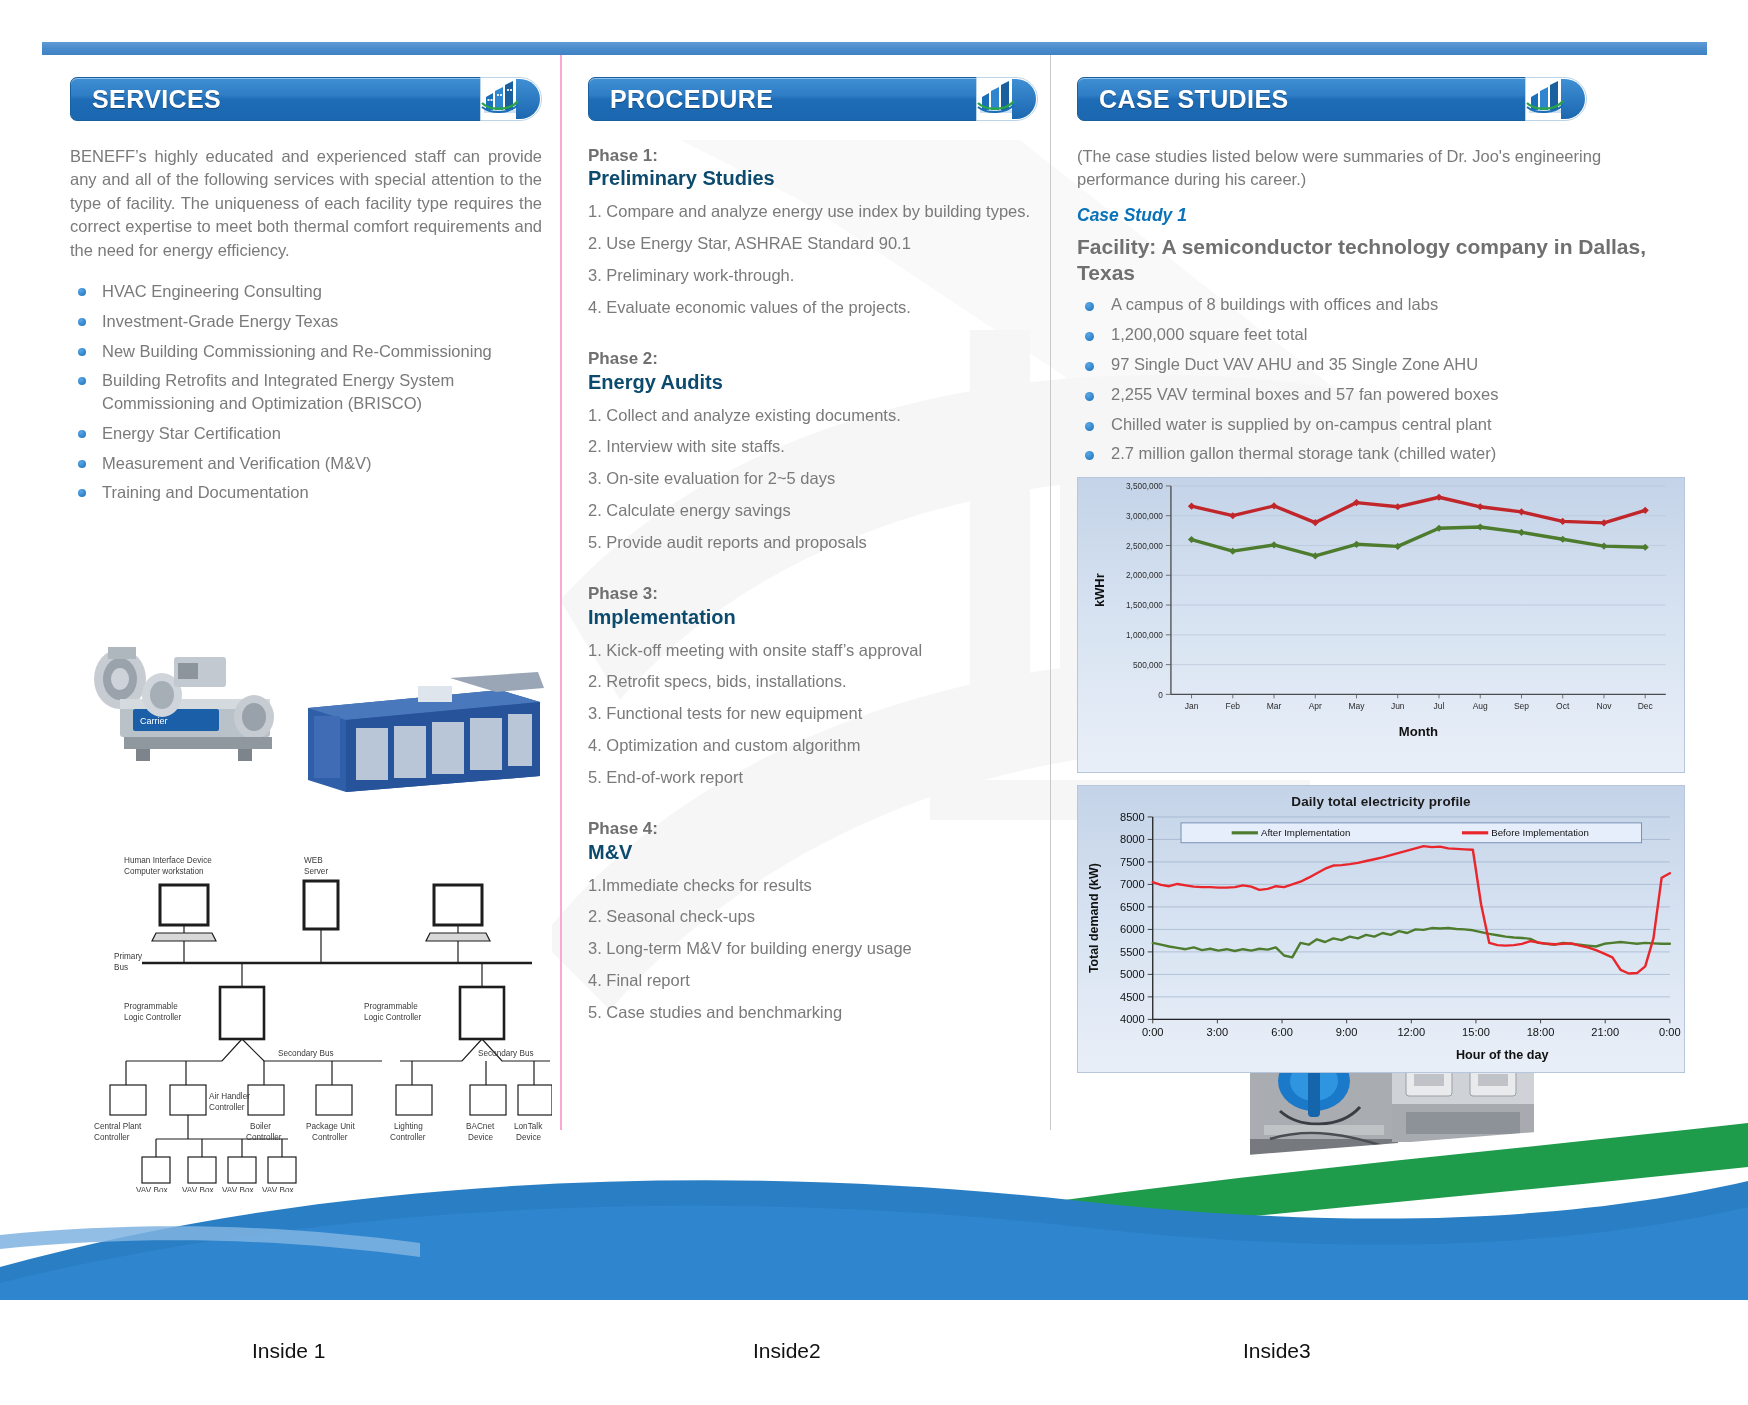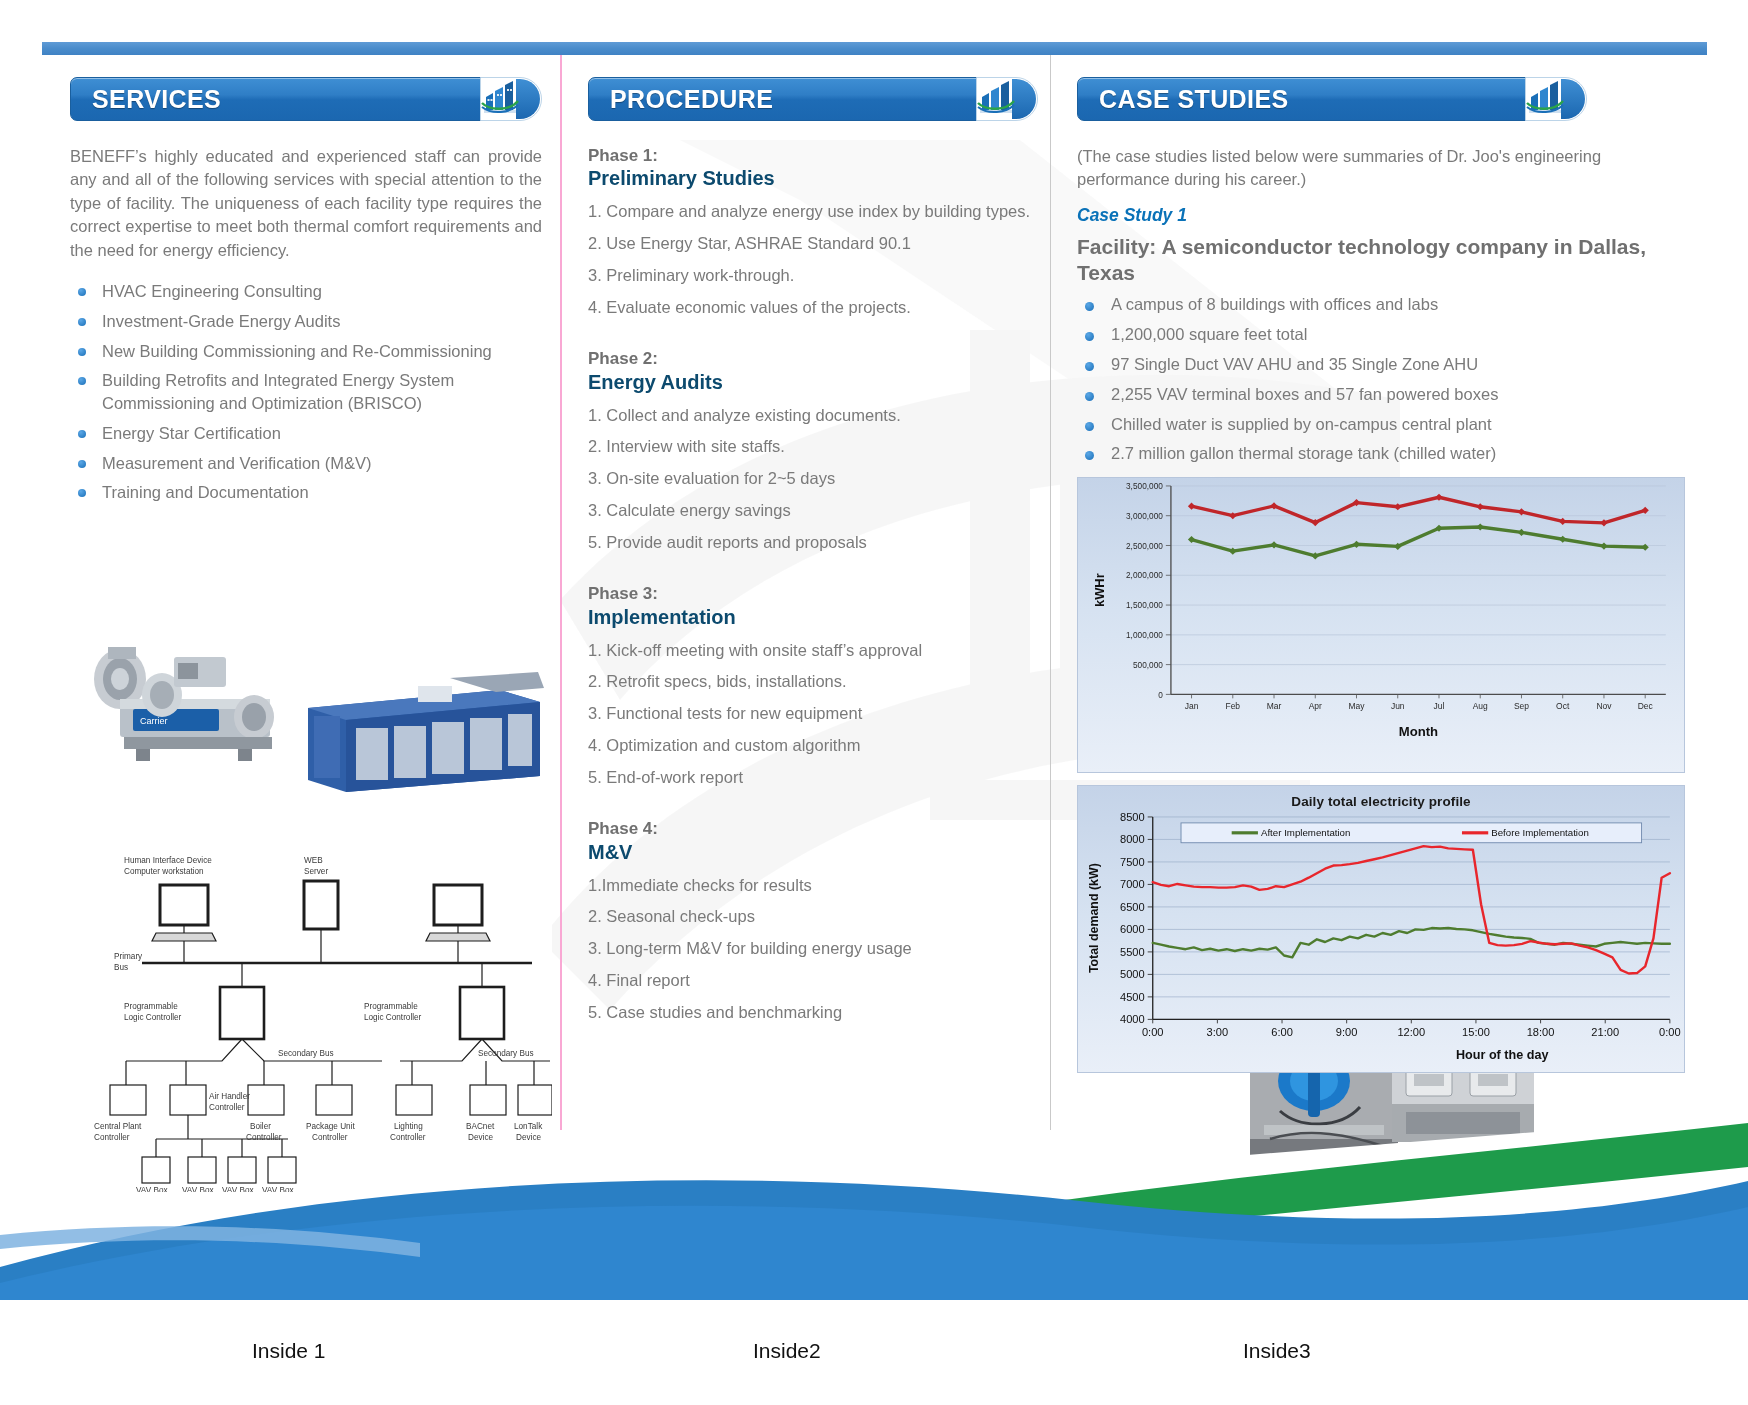--- a/index.html
+++ b/index.html
@@ -231,21 +231,21 @@
                   <rect x="30" y="8" width="2" height="2"></rect>
               </g>
             </g>
           </svg>
         </div>
 
         <p class="body-text">BENEFF’s highly educated and experienced staff can provide any and all of the following services with special attention to the type of facility. The uniqueness of each facility type requires the correct expertise to meet both thermal comfort requirements and the need for energy efficiency.</p>
 
         <ul class="bullet-list">
           <li>HVAC Engineering Consulting</li>
-          <li>Investment-Grade Energy Audits</li>
+          <li>Investment-Grade Energy Texas</li>
           <li>New Building Commissioning and Re-Commissioning</li>
           <li>Building Retrofits and Integrated Energy System Commissioning and Optimization (BRISCO)</li>
           <li>Energy Star Certification</li>
           <li>Measurement and Verification (M&amp;V)</li>
           <li>Training and Documentation</li>
         </ul>
 
         <svg class="fig fig-chiller" viewBox="0 0 215 130">
           <rect width="215" height="130" fill="#ffffff"></rect>
           <g>
@@ -396,21 +396,21 @@
         </div>
         <div class="phase-gap"></div>
 
         <div class="phase-block">
           <div class="phase-title">Phase 2:</div>
           <div class="phase-sub">Energy Audits</div>
           <ul class="phase-steps">
             <li>1. Collect and analyze existing documents.</li>
             <li>2. Interview with site staffs.</li>
             <li>3. On-site evaluation for 2~5 days</li>
-            <li>3. Calculate energy savings</li>
+            <li>2. Calculate energy savings</li>
             <li>5. Provide audit reports and proposals</li>
           </ul>
         </div>
         <div class="phase-gap"></div>
 
         <div class="phase-block">
           <div class="phase-title">Phase 3:</div>
           <div class="phase-sub">Implementation</div>
           <ul class="phase-steps">
             <li>1. Kick-off meeting with onsite staff’s approval</li>

